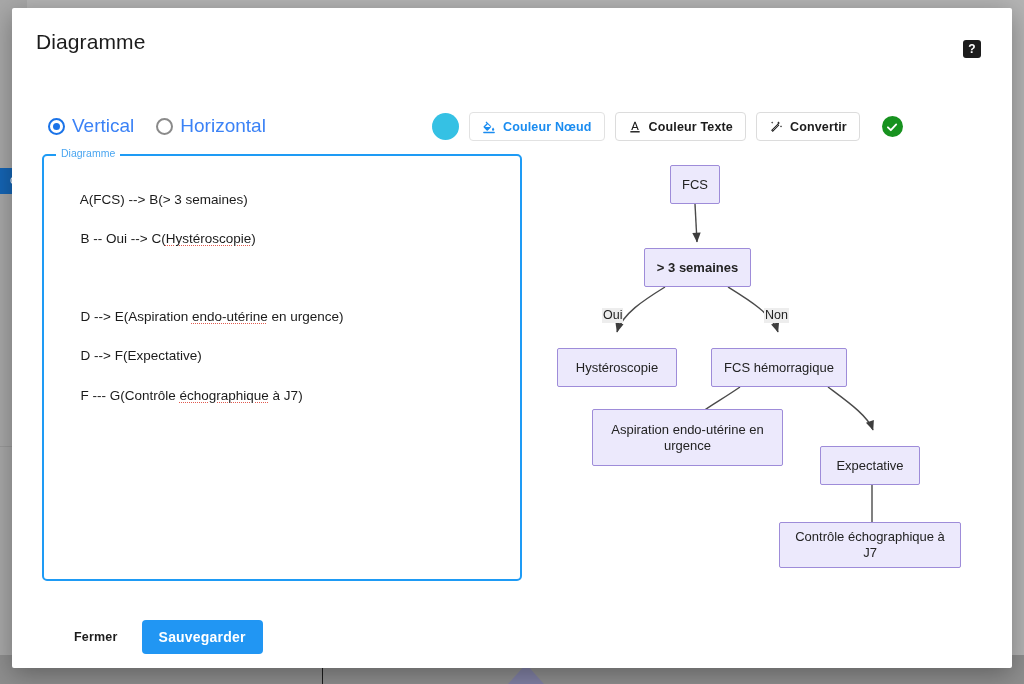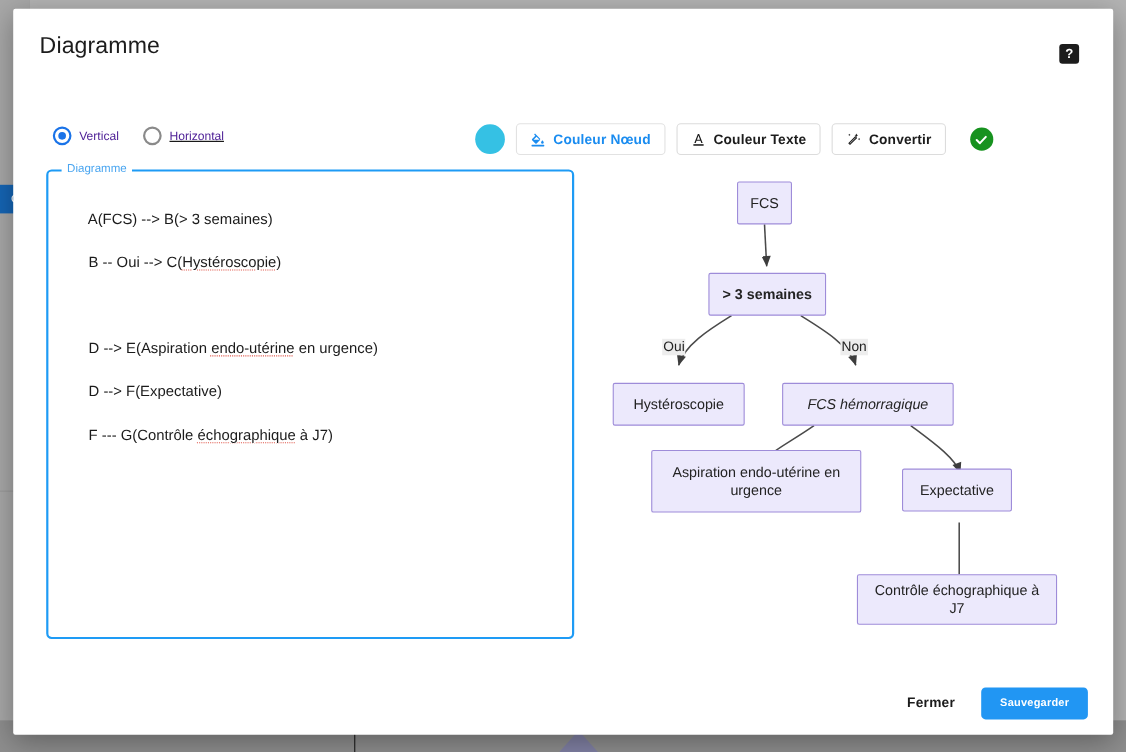--- a/index.html
+++ b/index.html
@@ -99,22 +99,22 @@
   .radio-option { display: flex; align-items: center; gap: 7px; cursor: pointer; }
   .radio-mark {
     width: 17px; height: 17px; border-radius: 50%;
     border: 2px solid #8a8a8a; position: relative; flex: none;
   }
   .radio-option.selected .radio-mark { border-color: #1a73e8; }
   .radio-option.selected .radio-mark::after {
     content: ""; position: absolute; left: 3px; top: 3px;
     width: 7px; height: 7px; border-radius: 50%; background: #1a73e8;
   }
-  .radio-label { font-size: 11px; color: #4c1d95; }
-  #radio-horizontal { margin-left: 12px; text-decoration: underline; }
+  .radio-label { font-size: 19px; color: #3b82f6; }
+  #radio-horizontal { margin-left: 12px; }
 
   
   #toolbar {
     position: absolute; left: 420px; top: 104px;
     display: flex; align-items: center; gap: 10px;
   }
   #node-color-swatch {
     width: 27px; height: 27px; border-radius: 50%;
     background: #35c1e4; flex: none; cursor: pointer;
   }
@@ -193,32 +193,32 @@
     position: absolute;
     background: #ededed;
     color: #232323;
     font-size: 12.5px;
     line-height: 15px;
     padding: 0 1px;
   }
 
   
   #footer {
-    position: absolute; left: 1px; bottom: 14px; width: 1000px;
-    display: flex; align-items: center; justify-content: flex-end;
+    position: absolute; left: 12px; bottom: 14px; width: 1000px;
+    display: flex; align-items: center; justify-content: flex-start;
     gap: 14px; padding-right: 24px; padding-left: 40px;
   }
   #btn-fermer {
     background: none; border: none;
     font-size: 12.5px; font-weight: 700; color: #1c1c1c;
     letter-spacing: .2px; cursor: pointer; padding: 8px 10px;
   }
   #btn-sauvegarder {
     background: #2196f3; border: none; border-radius: 4px;
-    color: #ffffff; font-size: 10px; font-weight: 700;
+    color: #ffffff; font-size: 14px; font-weight: 700;
     letter-spacing: .2px;
     padding: 9px 17px; cursor: pointer;
   }
 </style>
 </head>
 <body>
 
 <div id="app-backdrop">
   <div id="bg-content-pane"></div>
   <div id="bg-sidebar">
@@ -332,25 +332,25 @@
         <path d="M332,321 L332,368"></path>
       </g>
     </svg>
 
     <div class="fc-node" style="left:130px; top:11px;  width:50px;  height:39px;">FCS</div>
 
     <div class="fc-node" style="left:104px; top:94px;  width:107px; height:39px;font-weight:bold;">&gt; 3 semaines</div>
 
     <div class="fc-node" style="left:17px;  top:194px; width:120px; height:39px;">Hystéroscopie</div>
 
-    <div class="fc-node" style="left:171px; top:194px; width:156px; height:39px;font-style:italic;">FCS hémorragique</div>
+    <div class="fc-node" style="left:171px; top:194px; width:136px; height:39px;">FCS hémorragique</div>
 
     <div class="fc-node" style="left:52px;  top:255px; width:191px; height:57px;">Aspiration endo-utérine en urgence</div>
 
-    <div class="fc-node" style="left:280px; top:272px; width:100px; height:39px;">Expectative</div>
+    <div class="fc-node" style="left:280px; top:292px; width:100px; height:39px;">Expectative</div>
 
     <div class="fc-node" style="left:239px; top:368px; width:182px; height:46px;">Contrôle échographique à J7</div>
 
     <div class="fc-edge-label" style="left:62px;  top:154px;">Oui</div>
     <div class="fc-edge-label" style="left:224px; top:154px;">Non</div>
   </div>
 
   <div id="footer">
     <button id="btn-fermer">Fermer</button>
     <button id="btn-sauvegarder">Sauvegarder</button>

